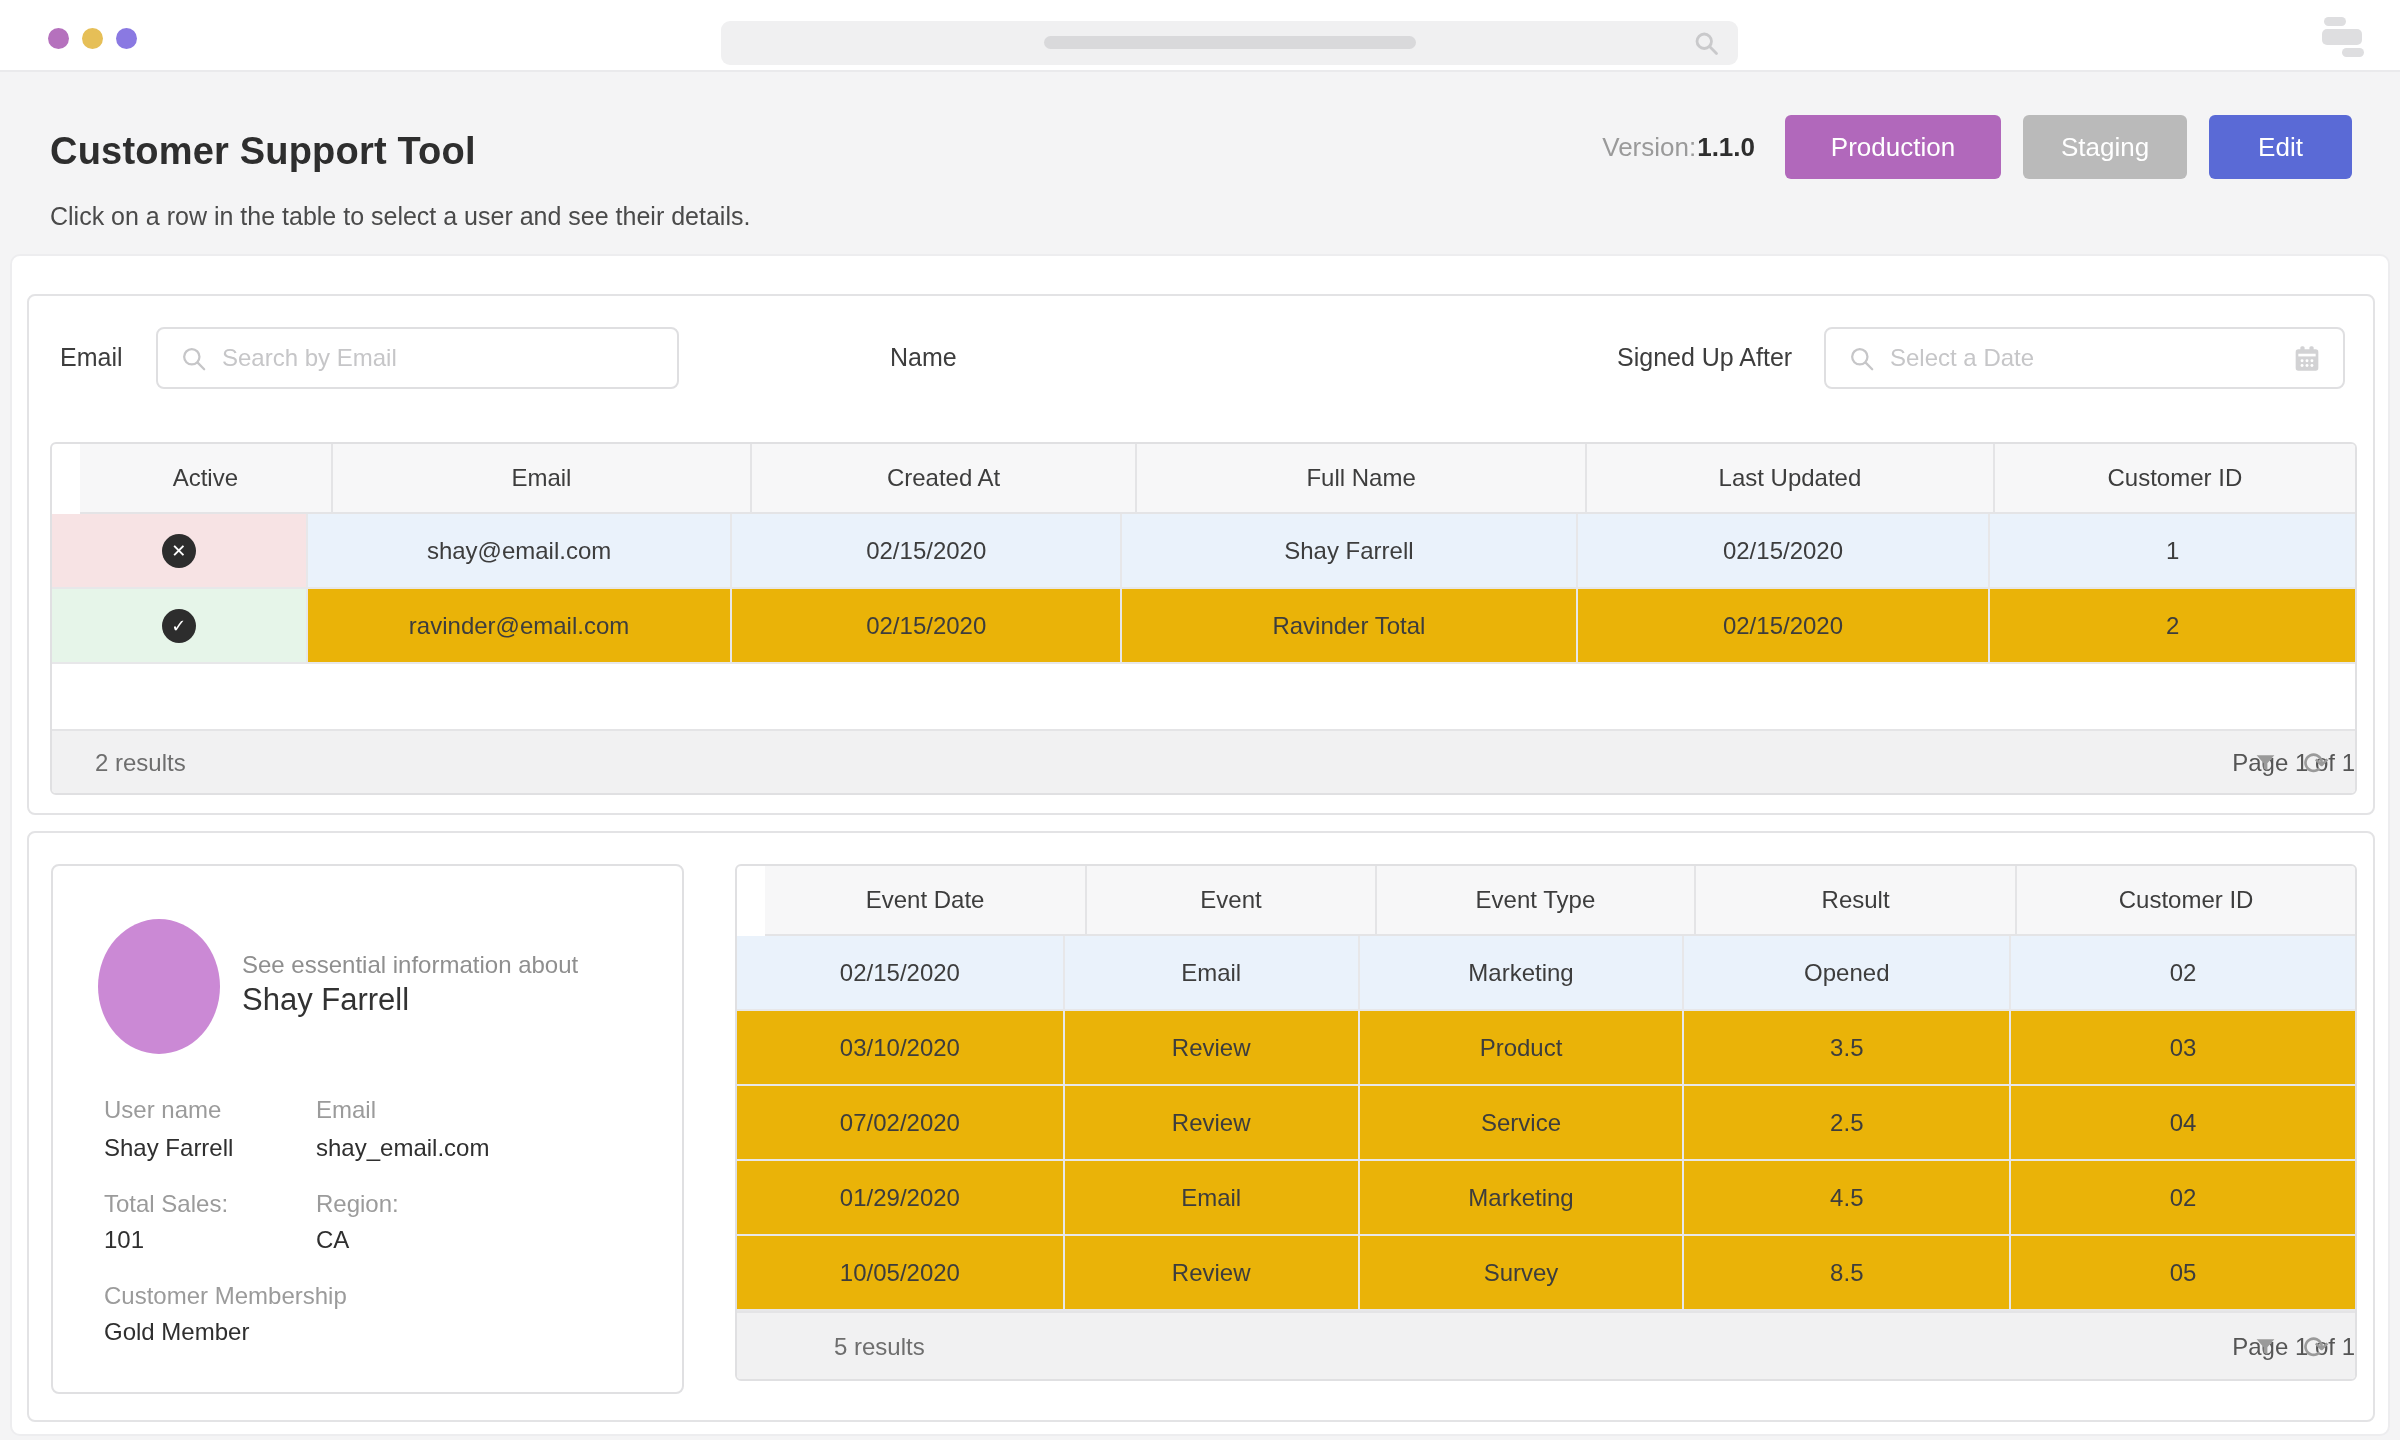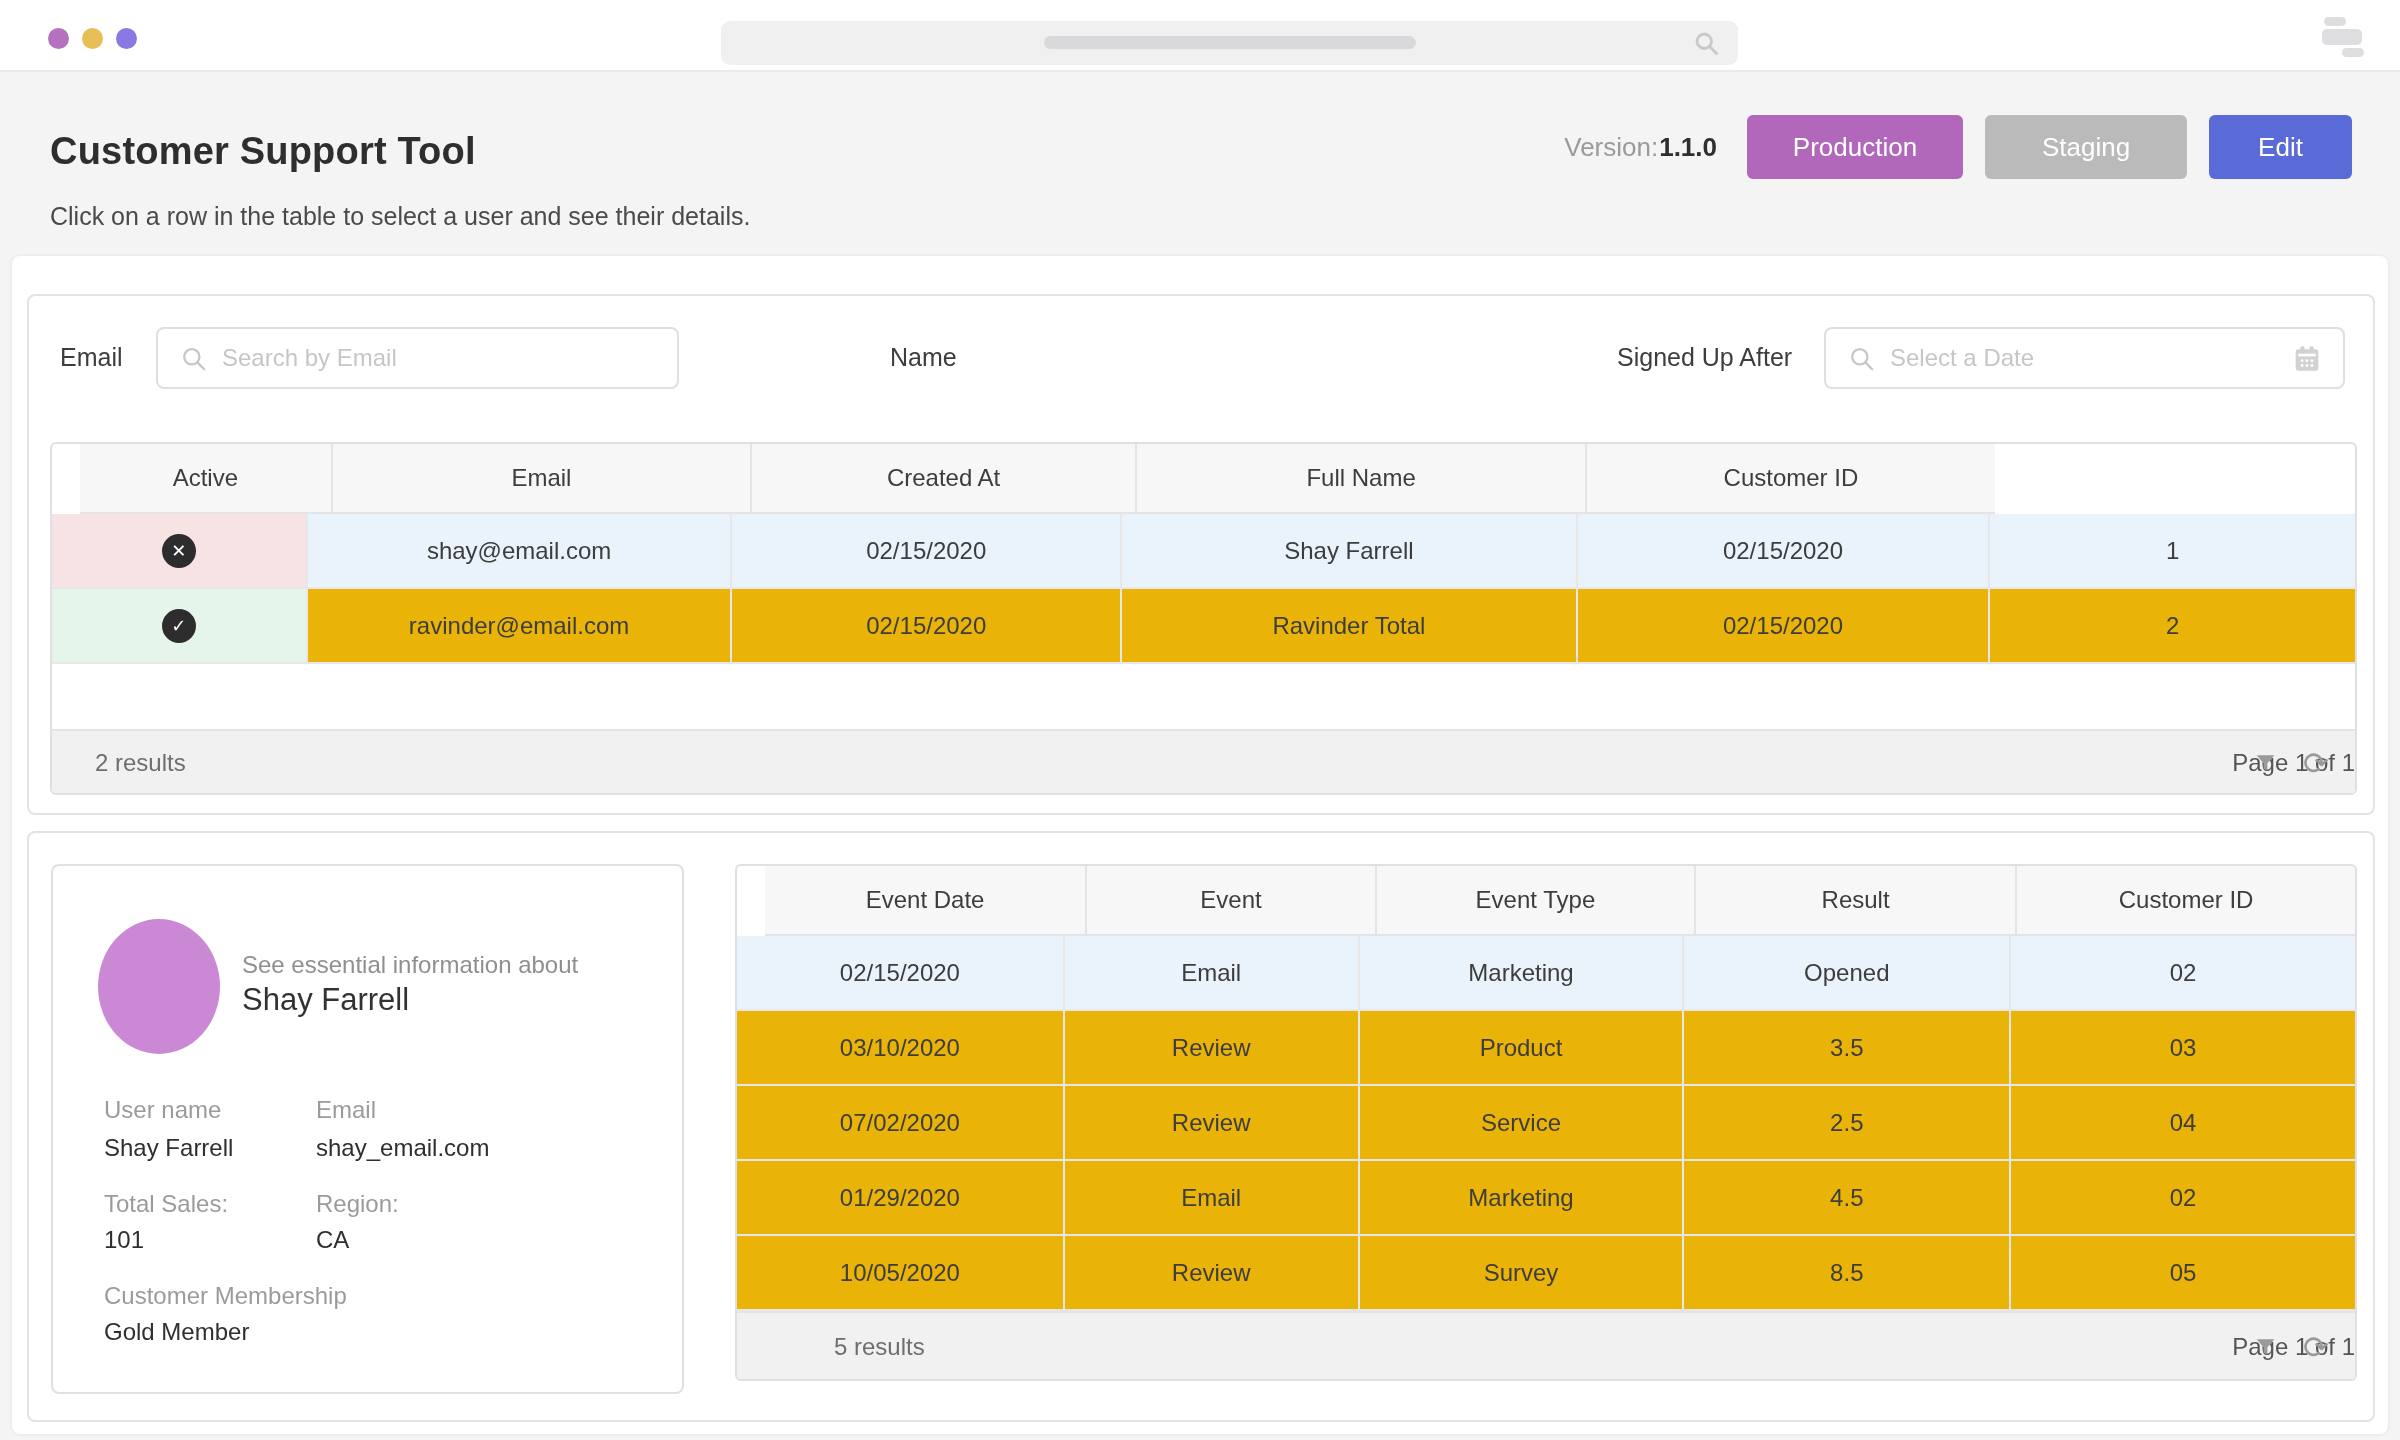--- a/index.html
+++ b/index.html
@@ -27,21 +27,21 @@
   .win-icon .b3 { left:20px; top:34px; width:22px; height:9px; }
   
   .page-title { position:absolute; left:50px; top:130px; font-size:38px; font-weight:700; color:#2e2e2e; letter-spacing:.2px; }
   .page-subtitle { position:absolute; left:50px; top:202px; font-size:25px; color:#4a4a4a; }
   .header-right { position:absolute; top:115px; right:48px; height:64px; display:flex; align-items:center; gap:22px; }
   .version-wrap { display:flex; align-items:baseline; gap:1px; margin-right:8px; }
   .ver-label { font-size:26px; color:#9a9a9a; }
   .ver-value { font-size:26px; color:#2e2e2e; font-weight:700; }
   .btn { height:64px; border:none; border-radius:6px; color:#fff; font-family:inherit; font-size:26px; font-weight:500; cursor:pointer; }
   .btn.production { width:216px; background:#b168bb; }
-  .btn.staging    { width:202px; background:#bababa; }
+  .btn.staging    { width:164px; background:#bababa; }
   .btn.edit       { width:143px; background:#5a6ad6; }
   
   .canvas { position:absolute; left:10px; top:254px; width:2380px; height:1182px; background:#fff; border:2px solid #ededef; border-radius:10px; }
   .container { position:absolute; left:15px; width:2348px; background:#fff; border:2px solid #e3e3e5; border-radius:8px; }
   .container-a { top:38px; height:521px; }
   .container-b { top:575px; height:591px; }
   
   .filter-label { position:absolute; top:47px; font-size:25px; font-weight:500; color:#3d3d3d; white-space:nowrap; }
   .fl1 { left:31px; } .fl2 { left:861px; } .fl3 { left:1588px; }
   .finput { position:absolute; top:31px; height:62px; background:#fff; border:2px solid #dfdfe1; border-radius:8px; display:flex; align-items:center; padding:0 20px 0 22px; gap:15px; }
@@ -160,20 +160,21 @@
       </svg>
     </div>
 
     <div class="table users-table">
       <div class="thead grid">
 
       <span class="th">Active</span>
           <span class="th">Email</span>
           <span class="th">Created At</span>
           <span class="th">Full Name</span>
+          <span class="th">Last Updated</span>
           <span class="th">Customer ID</span>
         </div>
       <div>
 
           <div class="trow grid" data-state="selected">
             <span class="td active-td" data-status="inactive">
               <i class="status-dot">✕</i>
             </span>
             <span class="td">shay@email.com</span>
             <span class="td">02/15/2020</span>

